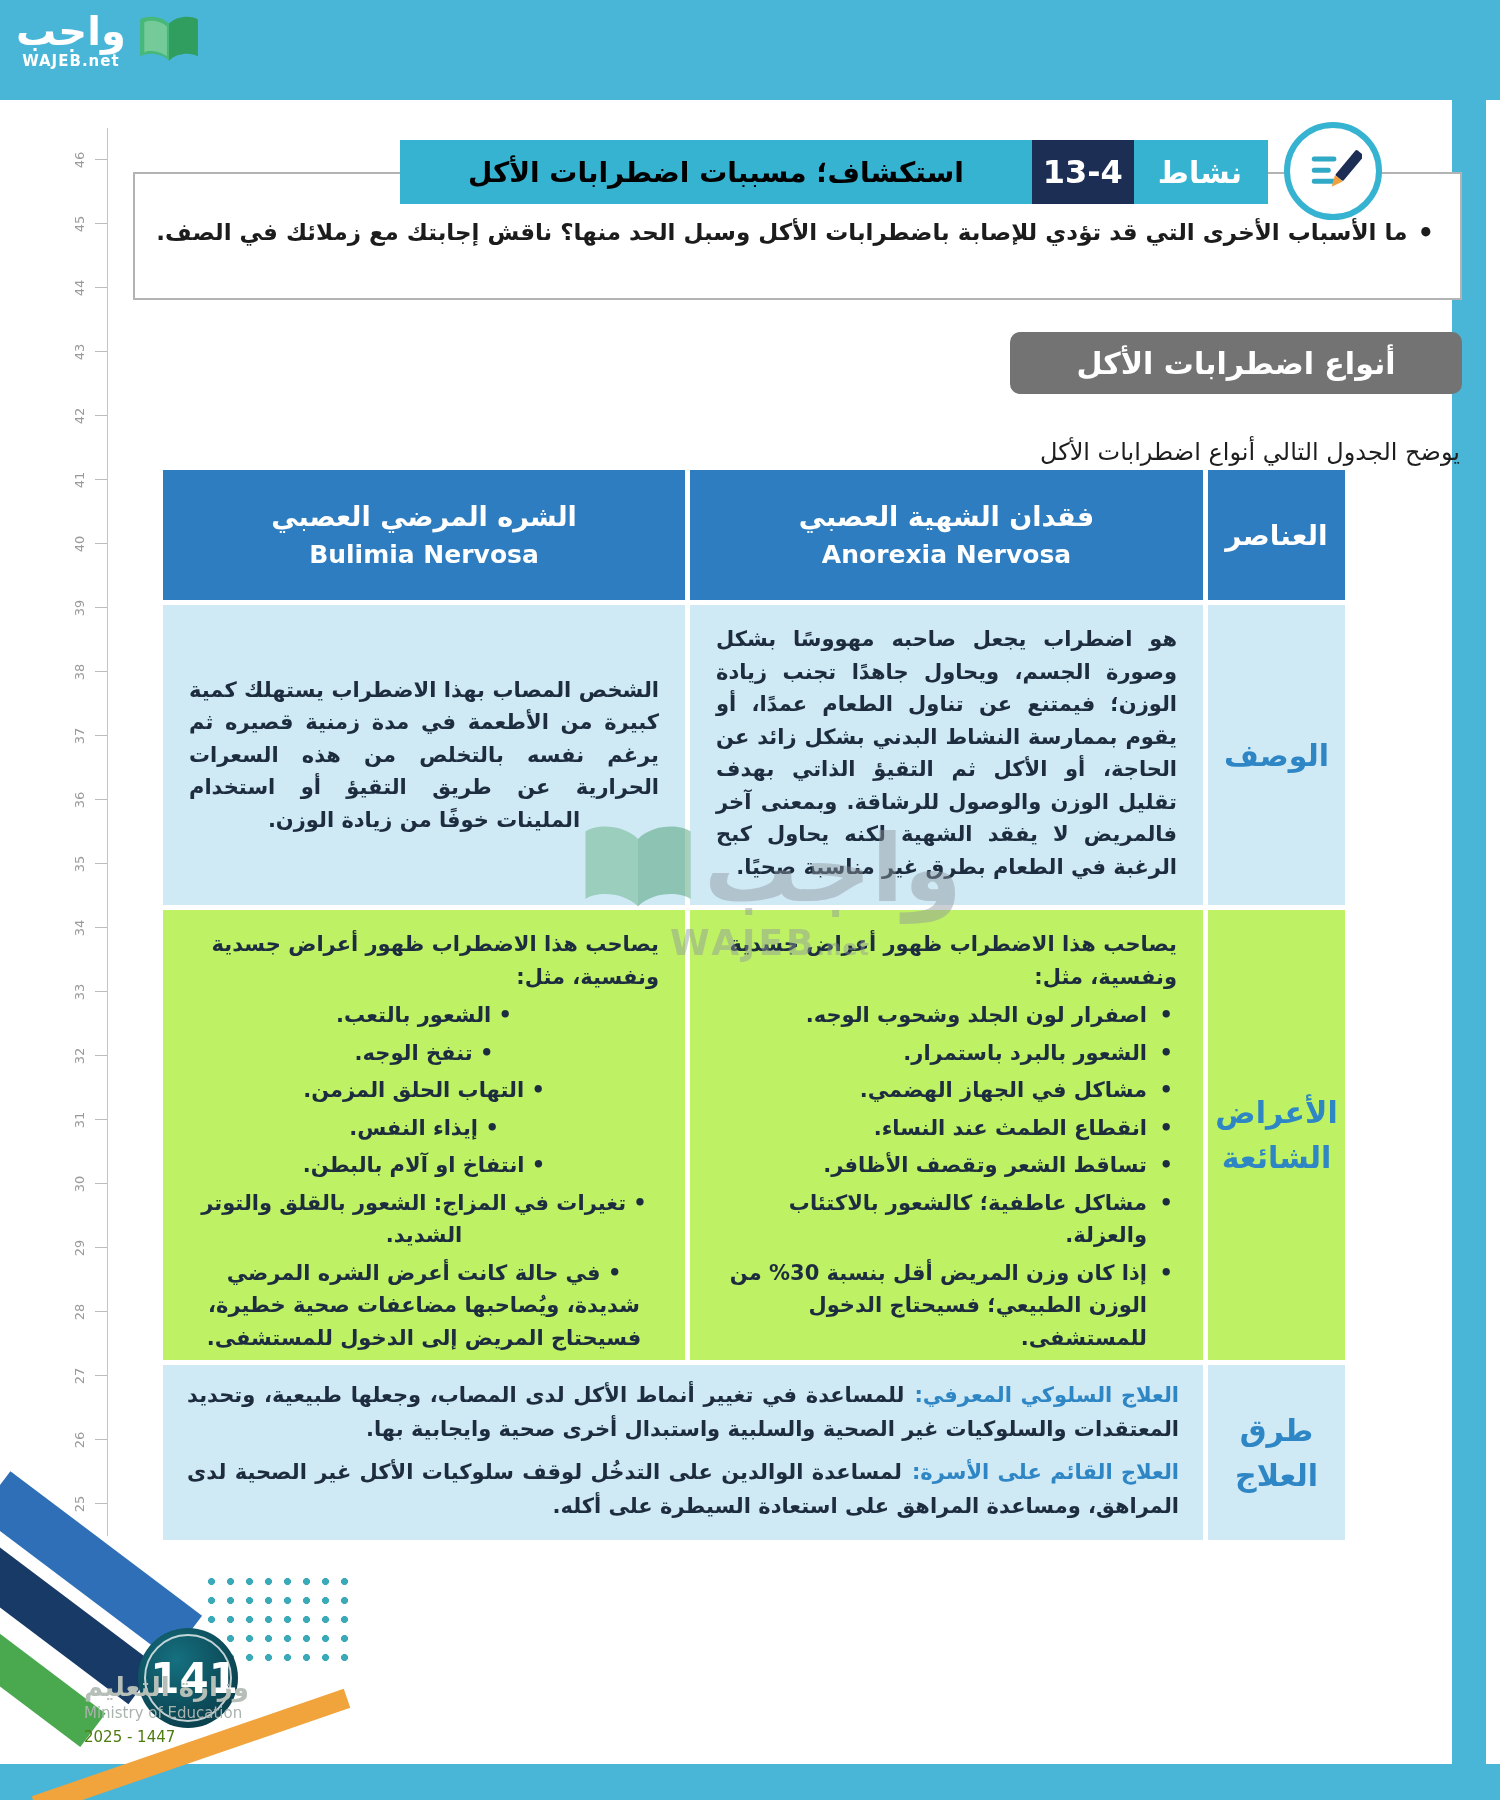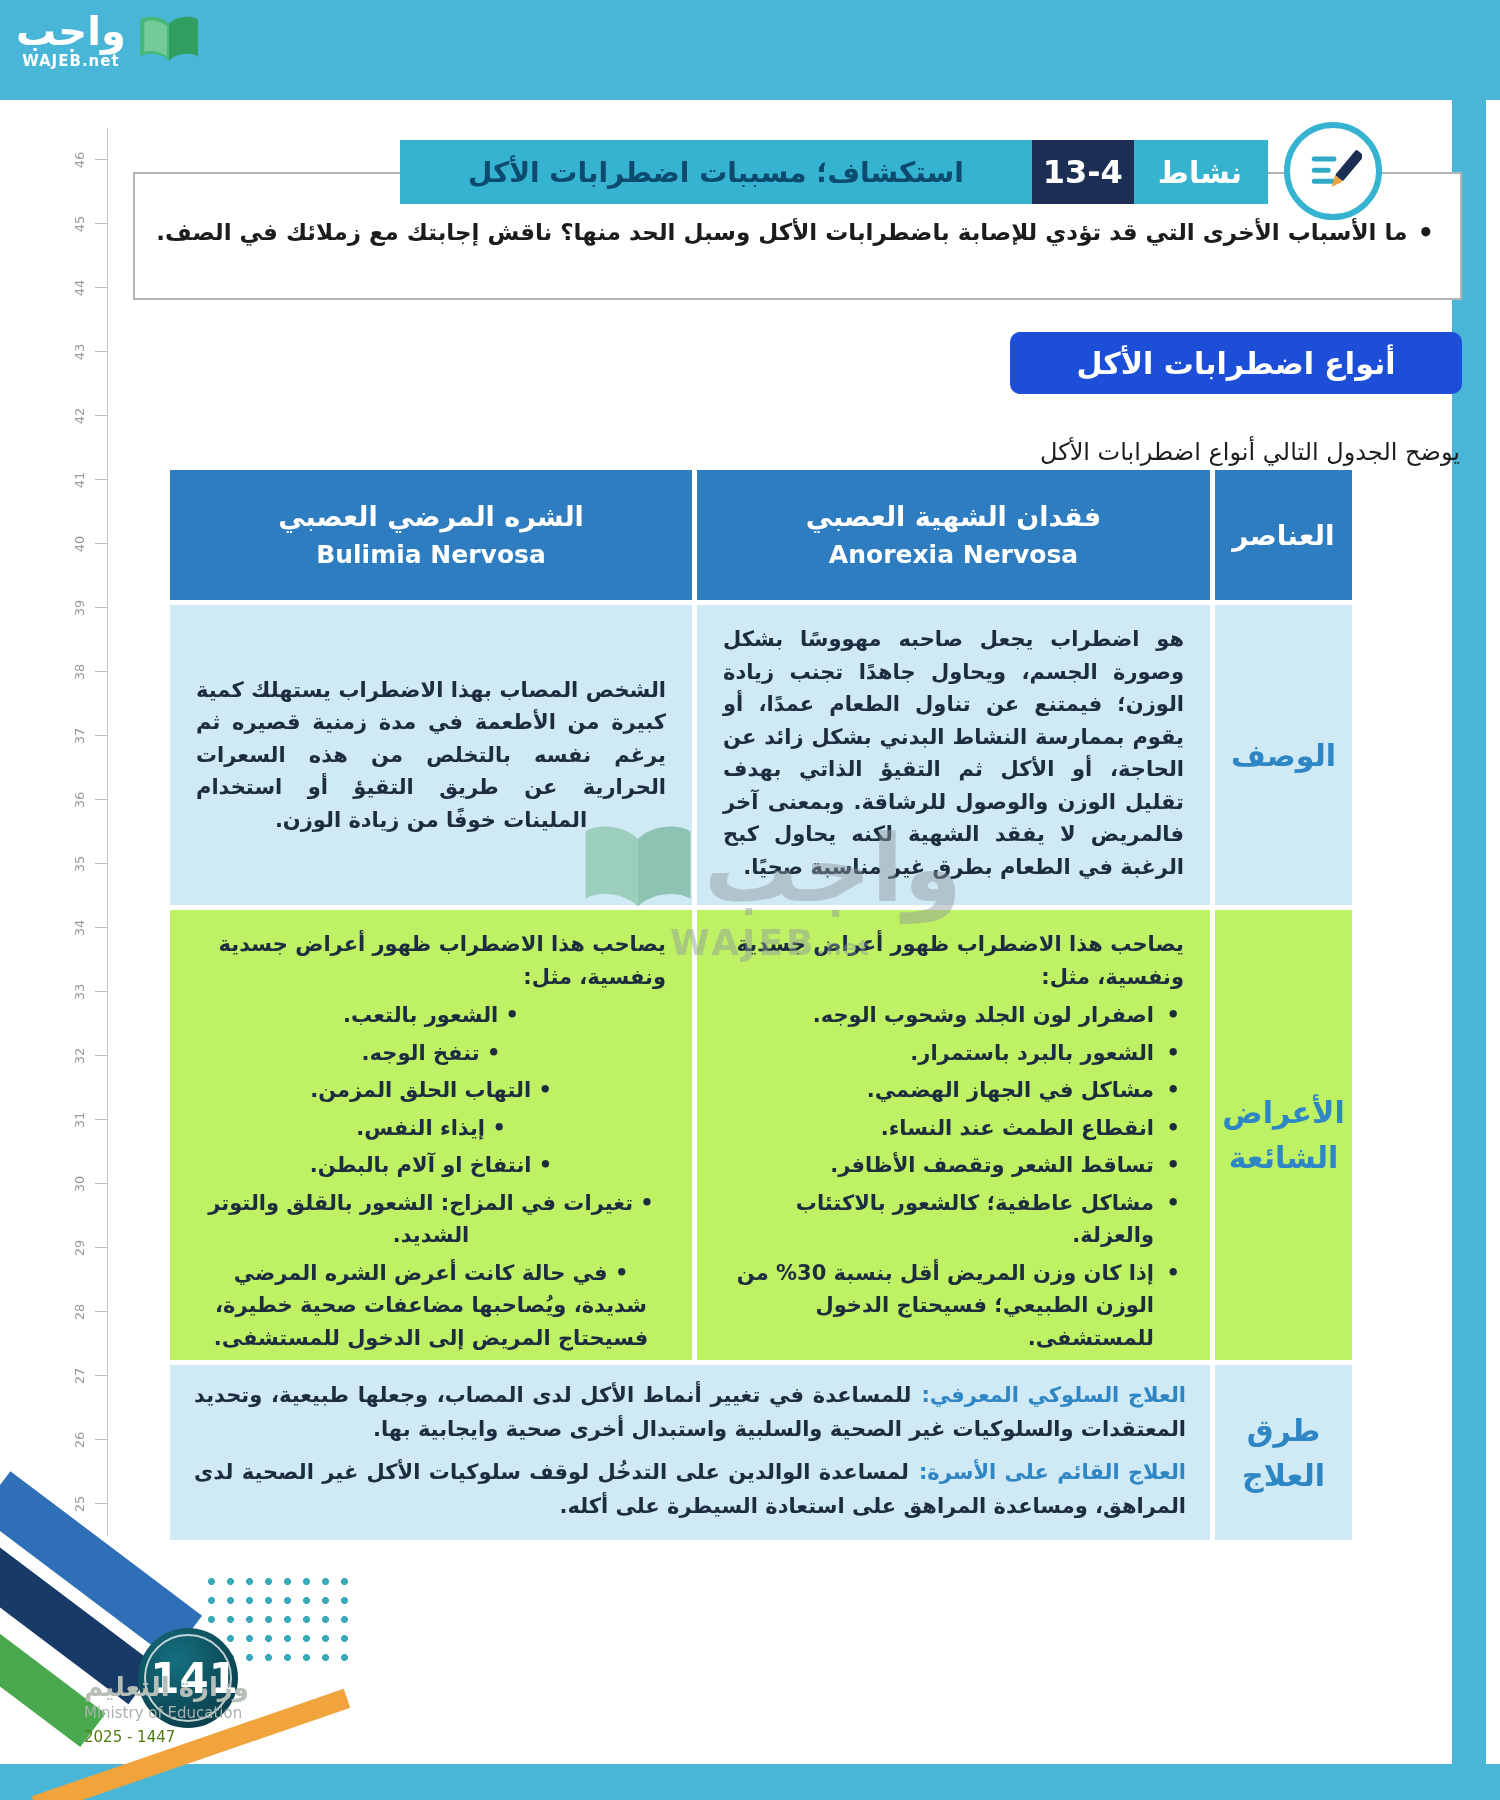--- a/index.html
+++ b/index.html
@@ -28,36 +28,36 @@
                font-size:13px; color:#9a9a9a; transform:rotate(-90deg); }
 
   
   .activity-box { position:absolute; right:38px; top:172px; width:1329px; height:128px;
                   border:2px solid #b3b3b3; background:#fff; z-index:2; }
   .activity-bar { position:absolute; right:232px; top:140px; width:868px; height:64px;
                   background:#36b3d1; display:flex; align-items:center; z-index:4; }
   .activity-label { font-size:30px; font-weight:bold; color:#fff; padding:0 26px 0 24px; }
   .activity-num { background:#1d2e55; color:#fff; font-weight:bold; font-size:32px; height:64px;
                   min-width:102px; display:flex; align-items:center; justify-content:center; direction:ltr; }
-  .activity-title { flex:1; text-align:center; font-size:28px; font-weight:bold; color:#0c4a6e; padding:0 8px; }
+  .activity-title { flex:1; text-align:center; font-size:28px; font-weight:bold; color:#000000; padding:0 8px; }
   .activity-icon { position:absolute; right:118px; top:122px; width:98px; height:98px; border-radius:50%;
                    background:#fff; border:6px solid #36b3d1; z-index:5;
                    display:flex; align-items:center; justify-content:center; }
   .activity-bullet { position:absolute; right:66px; top:218px; width:1280px; text-align:right;
                      font-size:23px; font-weight:bold; color:#1c1c1c; z-index:4; }
   .activity-bullet .dot { font-size:26px; vertical-align:middle; margin-left:10px; }
 
   
-  .section-banner { position:absolute; right:38px; top:332px; width:452px; height:62px; background:#1d4ed8;
+  .section-banner { position:absolute; right:38px; top:332px; width:452px; height:62px; background:#737373;
                     border-radius:10px; color:#fff; font-size:30px; font-weight:bold;
                     display:flex; align-items:center; justify-content:center; z-index:2; }
   .table-intro { position:absolute; right:40px; top:438px; font-size:24px; color:#1e1e1e; z-index:2; }
 
   
-  .etable { position:absolute; right:148px; top:470px; width:1182px; display:grid;
+  .etable { position:absolute; right:155px; top:470px; width:1182px; display:grid;
             grid-template-columns:137px 513px 522px; grid-template-rows:130px 300px 450px 175px;
             gap:5px; z-index:2; direction:rtl; }
   .th { background:#2d7dc0; color:#fff; display:flex; flex-direction:column; align-items:center;
         justify-content:center; gap:8px; }
   .th .ar { font-size:27px; font-weight:bold; }
   .th .en { font-size:25px; font-weight:bold; direction:ltr; }
   .th-elements { font-size:28px; font-weight:bold; }
   .row-a { background:#cfe9f5; }
   .row-b { background:#bef264; }
   .label-cell { display:flex; align-items:center; justify-content:center; color:#2e86c5;

